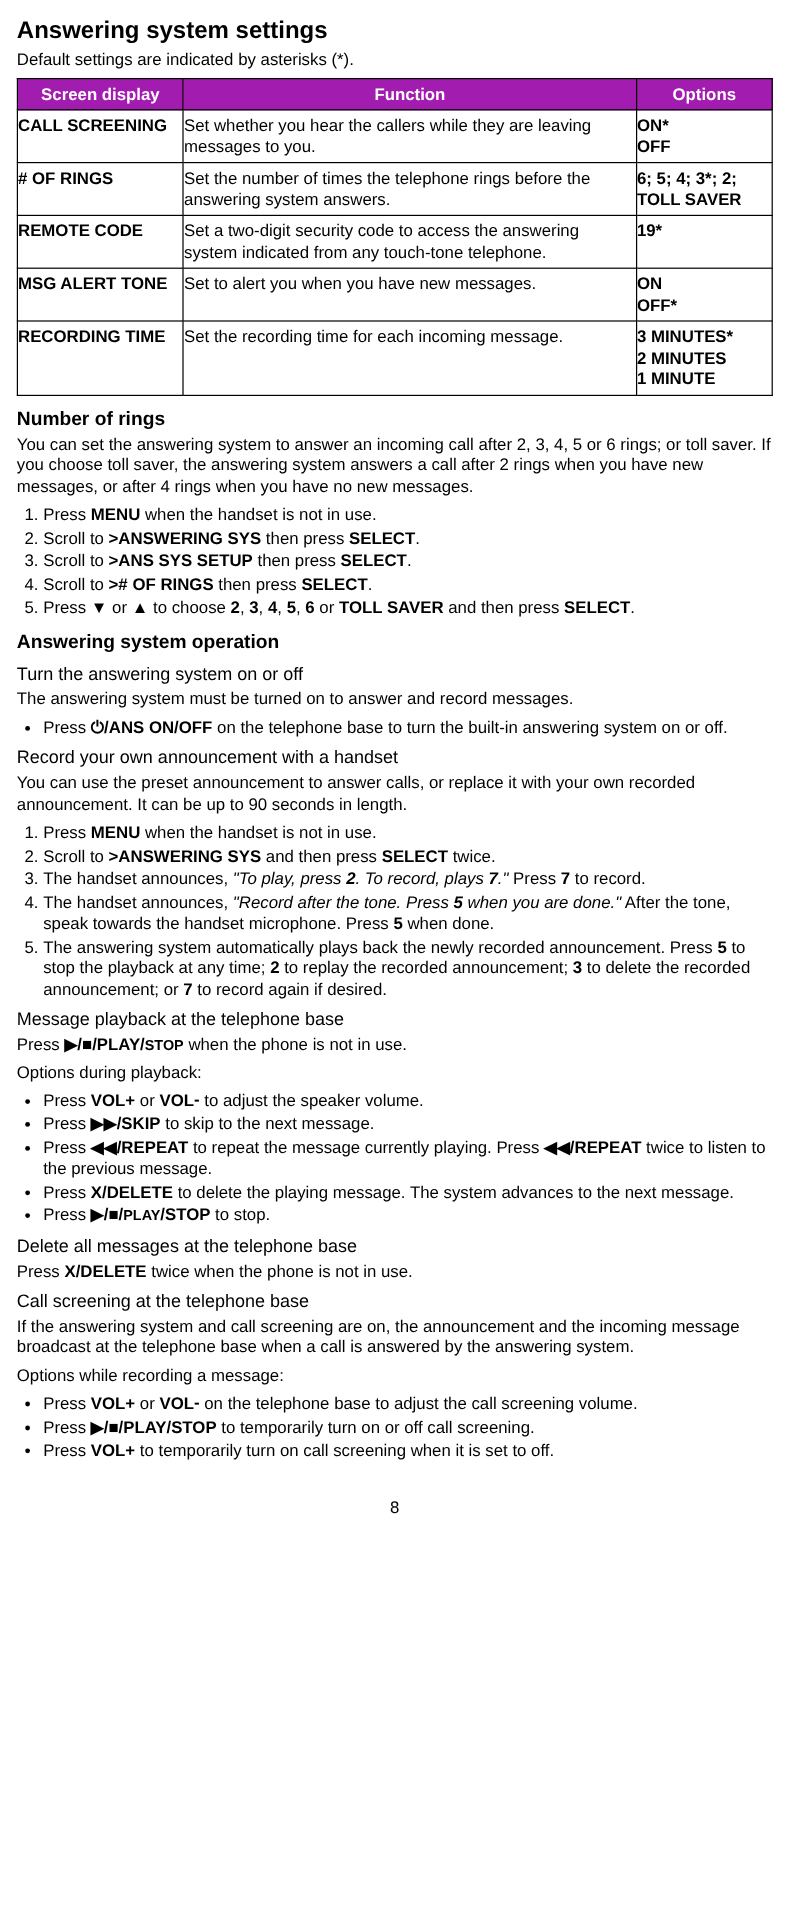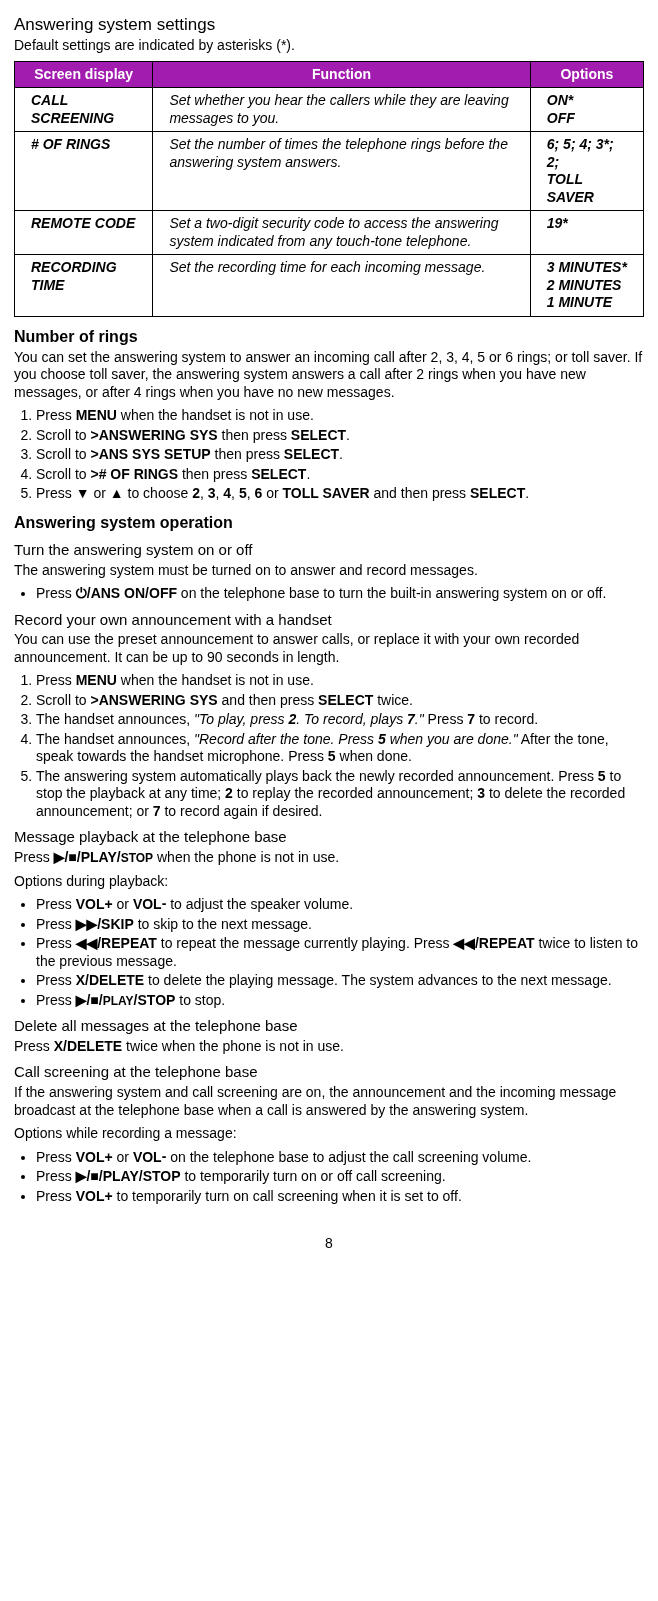--- a/index.html
+++ b/index.html
@@ -5,45 +5,44 @@
   body {
     font-family: Arial, Helvetica, sans-serif;
     font-size: 14px;
     color: #000;
     margin: 0;
     padding: 14px 14px 30px 14px;
     width: 630px;
     line-height: 1.25;
   }
   h1.title {
-    font-size: 17px;
-    font-weight: normal;
+    font-size: 20px;
+    font-weight: bold;
     margin: 0 0 2px 0;
   }
   p { margin: 0 0 6px 0; }
   table.settings {
     border-collapse: collapse;
     width: 100%;
     margin: 4px 0 10px 0;
   }
   table.settings th {
     background: #a21caf;
     color: #fff;
     font-weight: bold;
     font-size: 14px;
     padding: 4px 6px;
     border: 1.5px solid #000;
     text-align: center;
   }
   table.settings td {
     border: 1.5px solid #000;
-    padding: 4px 16px;
+    padding: 4px 0;
     vertical-align: top;
     font-size: 14px;
-    font-style: italic;
   }
   table.settings td.col1 { font-weight: bold; width: 22%; }
   table.settings td.col3 { font-weight: bold; width: 18%; white-space: pre-line; margin-left: 16px; }
   h2.section {
     font-size: 16px;
     font-weight: bold;
     margin: 10px 0 2px 0;
   }
   h3.sub {
     font-size: 15px;
@@ -97,20 +96,26 @@
       <td>Set the number of times the telephone rings before the answering system answers.</td>
       <td class="col3">6; 5; 4; 3*; 2;
 TOLL SAVER</td>
     </tr>
     <tr>
       <td class="col1">REMOTE CODE</td>
       <td>Set a two-digit security code to access the answering system indicated from any touch-tone telephone.</td>
       <td class="col3">19*</td>
     </tr>
     <tr>
+      <td class="col1">MSG ALERT TONE</td>
+      <td>Set to alert you when you have new messages.</td>
+      <td class="col3">ON
+OFF*</td>
+    </tr>
+    <tr>
       <td class="col1">RECORDING TIME</td>
       <td>Set the recording time for each incoming message.</td>
       <td class="col3">3 MINUTES*
 2 MINUTES
 1 MINUTE</td>
     </tr>
   </tbody>
 </table>
 
 <h2 class="section">Number of rings</h2>

